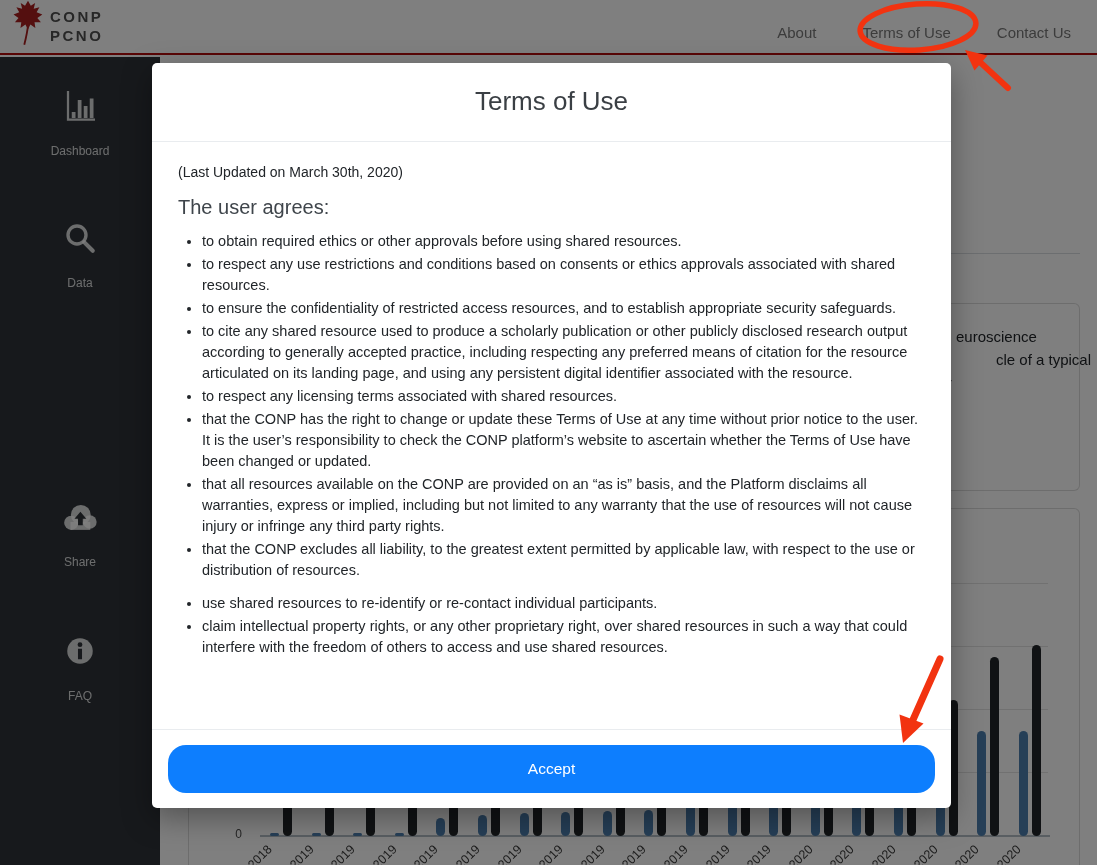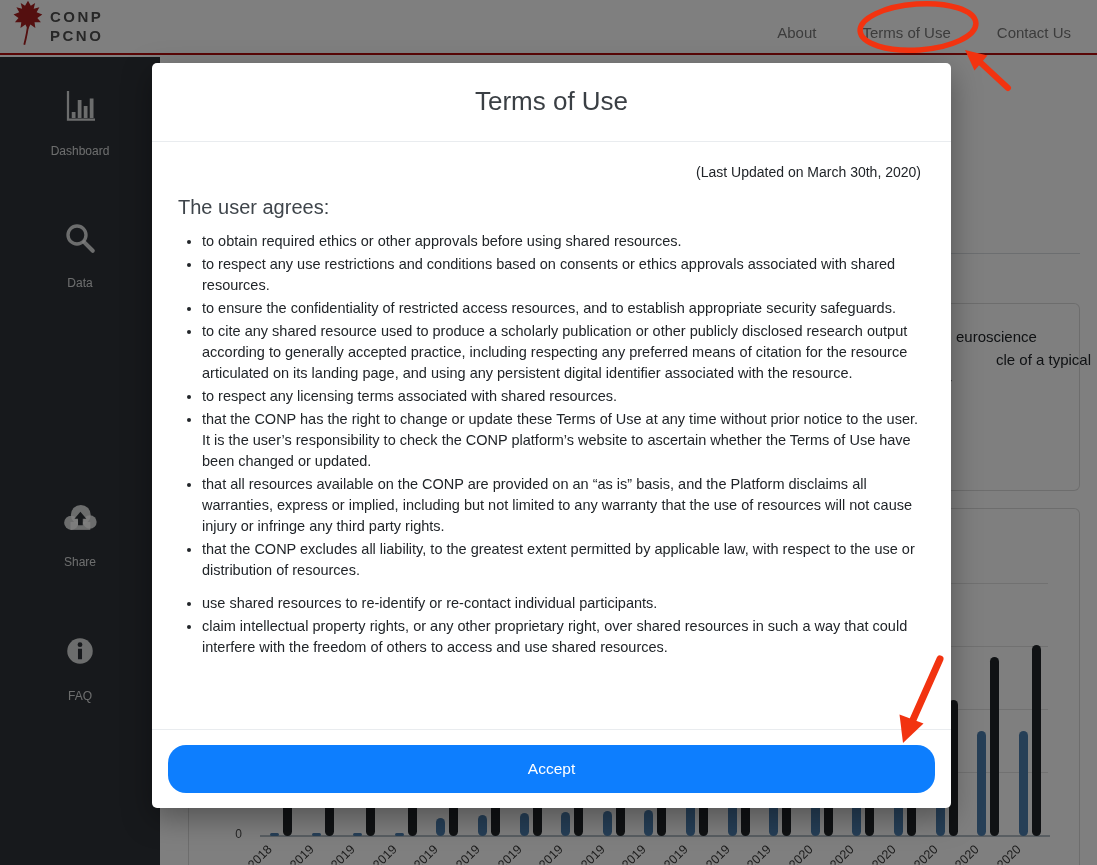--- a/index.html
+++ b/index.html
@@ -44,21 +44,21 @@
   
   .backdrop{position:absolute;inset:0;background:rgba(0,0,0,.5);z-index:5;}
   .modal{
     position:absolute;left:152px;top:63px;width:799px;height:745px;background:#fff;
     border-radius:5px;z-index:10;display:flex;flex-direction:column;
     box-shadow:0 10px 30px rgba(0,0,0,.35);box-sizing:border-box;
   }
   .modal-header{border-bottom:1px solid #e9ecef;padding:23px 16px 24px;text-align:center;flex:0 0 auto;}
   .modal-title{font-size:26px;font-weight:500;color:#3a3f44;}
   .modal-body{flex:1 1 auto;overflow:hidden;padding:4px 30px 0 26px;color:#212529;}
-  .updated{text-align:right;font-size:14px;margin:18px 0 8px;}
+  .updated{text-align:left;font-size:14px;margin:18px 0 8px;}
   .agree-h{font-size:20px;font-weight:500;color:#3f454b;margin:16px 0 12px;}
   .terms-list{margin:0 0 12px;padding-left:24px;}
   .terms-list li{font-size:14.5px;line-height:21px;margin-bottom:2px;}
   .modal-footer{border-top:1px solid #e9ecef;padding:15px 16px;flex:0 0 auto;}
   .accept-btn{
     display:block;width:100%;height:48px;background:#0d7efe;color:#fff;
     font-size:15.5px;border:none;border-radius:18px;cursor:pointer;
     font-family:Liberation Sans, sans-serif;
   }
   

